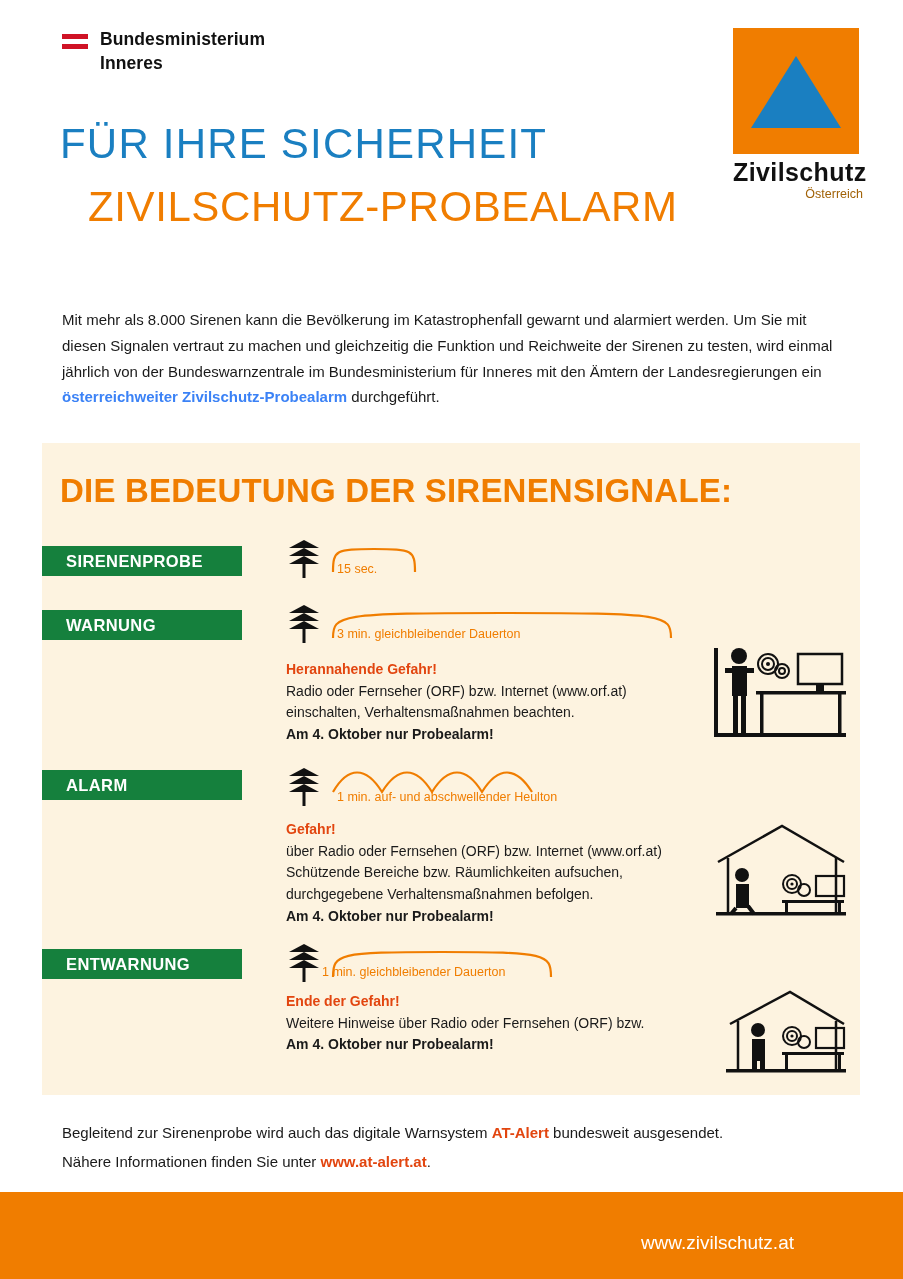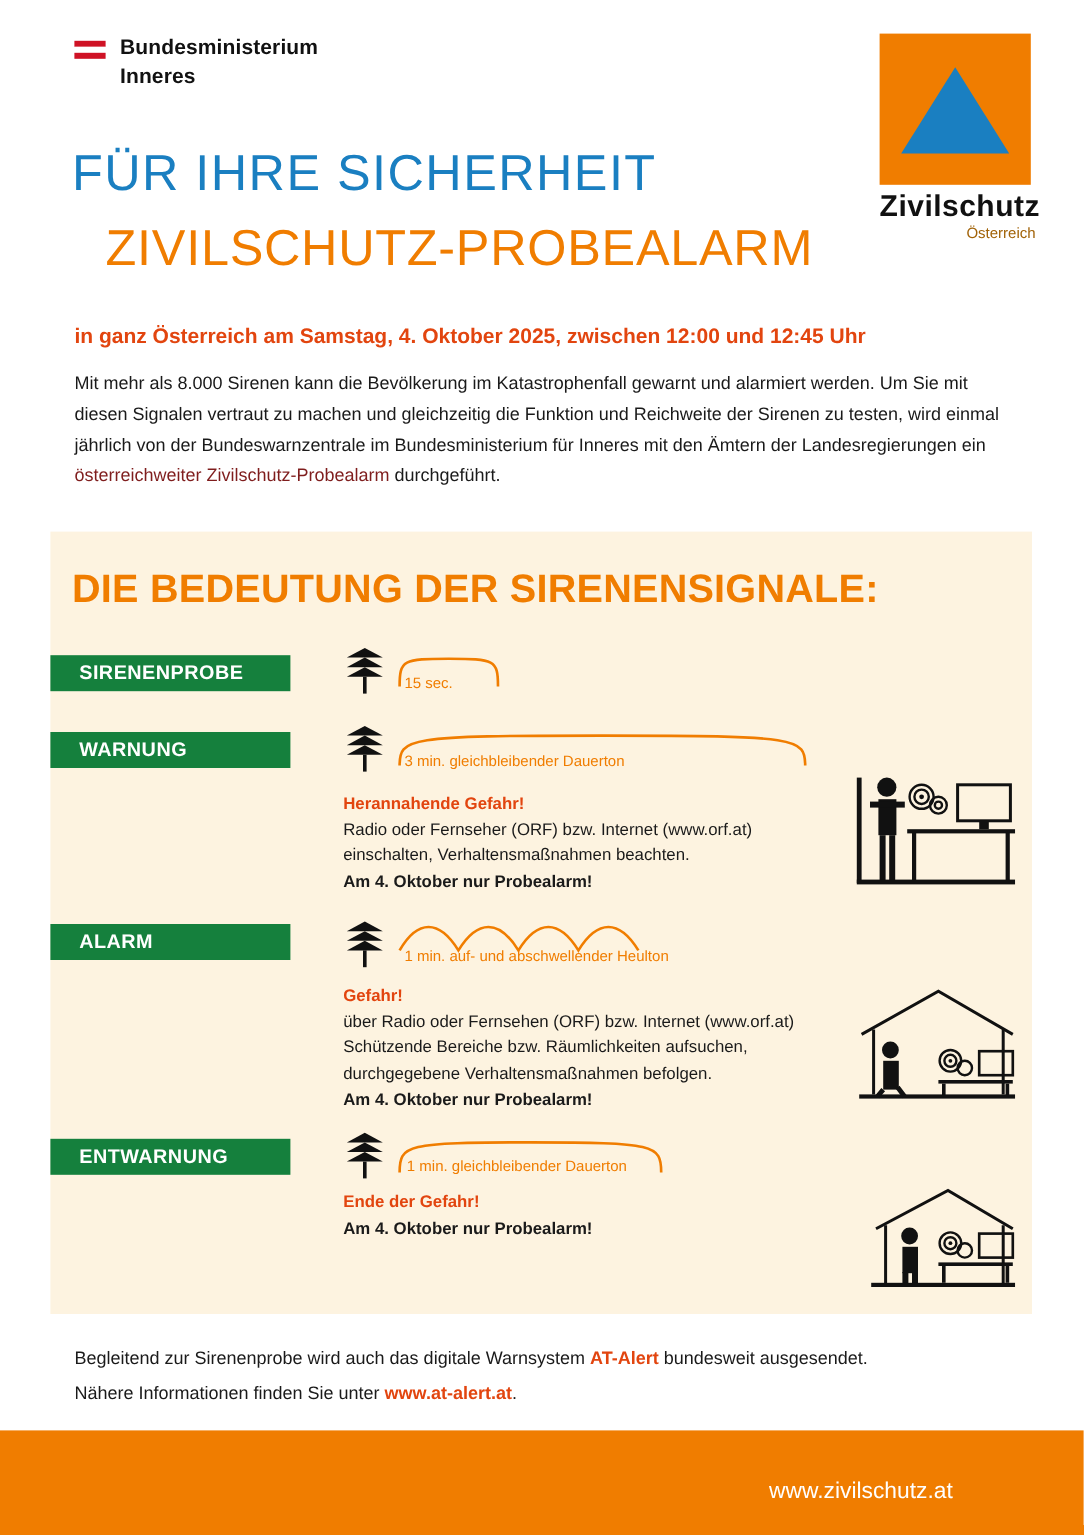--- a/index.html
+++ b/index.html
@@ -113,22 +113,22 @@
   .intro {
     position: absolute;
     left: 62px;
     top: 307px;
     width: 780px;
     font-size: 15px;
     line-height: 1.72;
     color: #1a1a1a;
   }
   .intro .hl {
-    color: #7f1d1d;
-    font-weight: normal;
+    color: #3b82f6;
+    font-weight: bold;
   }
 
   
   .panel {
     position: absolute;
     left: 42px;
     top: 443px;
     width: 818px;
     height: 652px;
     background: #fdf3e0;
@@ -260,21 +260,20 @@
   <div class="logo-box">
     <div class="logo-tri"></div>
   </div>
   <div class="logo-label">
     <div class="l1">Zivilschutz</div>
     <div class="l2">Österreich</div>
   </div>
 
   <div class="title1">FÜR IHRE SICHERHEIT</div>
   <div class="title2">ZIVILSCHUTZ-PROBEALARM</div>
-  <div class="subtitle">in ganz Österreich am Samstag, 4. Oktober 2025, zwischen 12:00 und 12:45 Uhr</div>
 
   <div class="intro">
     <span>Mit mehr als 8.000 Sirenen kann die Bevölkerung im Katastrophenfall gewarnt und alarmiert werden. Um Sie mit diesen Signalen vertraut zu machen und gleichzeitig die Funktion und Reichweite der Sirenen zu testen, wird einmal jährlich von der Bundeswarnzentrale im Bundesministerium für Inneres mit den Ämtern der Landesregierungen ein </span><span class="hl">österreichweiter Zivilschutz-Probealarm</span><span> durchgeführt.</span>
   </div>
 
   <div class="panel"></div>
   <div class="panel-title">DIE BEDEUTUNG DER SIRENENSIGNALE:</div>
 
   <div class="tag" style="top:546px;">SIRENENPROBE</div>
   <div class="siren-icon" style="left:287px; top:540px;">
@@ -365,23 +364,24 @@
   <div class="tag" style="top:949px;">ENTWARNUNG</div>
   <div class="siren-icon" style="left:287px; top:944px;">
     <div class="lay" style="top:0;"></div>
     <div class="lay" style="top:8px;"></div>
     <div class="lay" style="top:16px;"></div>
     <div class="pole" style="top:24px; height:14px;"></div>
   </div>
   <svg class="curve" style="left:330px; top:949px;" width="226" height="30">
     <path d="M3,28 C3,5 8,3 112,3 C216,3 221,5 221,28" fill="none" stroke="#f07d00" stroke-width="2.2"></path>
   </svg>
-  <div class="signal-label" style="left:339px; top:965px;">1 min. gleichbleibender Dauerton</div>
+  <div class="signal-label" style="left:322px; top:965px;">1 min. gleichbleibender Dauerton</div>
   <div class="block-text" style="left:286px; top:991px;">
     <div class="head">Ende der Gefahr!</div>
+    <div>Weitere Hinweise über Radio oder Fernsehen (ORF) bzw.</div>
     <div class="bold">Am 4. Oktober nur Probealarm!</div>
   </div>
 
   <svg class="picto" style="left:712px; top:988px;" width="134" height="86">
     <path d="M18,36 L78,4 L132,36" fill="none" stroke="#111" stroke-width="2.5"></path>
     <path d="M26,33 L26,82 M124,33 L124,82" fill="none" stroke="#111" stroke-width="2.5"></path>
     <circle cx="46" cy="42" r="7" fill="#111"></circle>
     <rect x="40" y="51" width="13" height="22" fill="#111"></rect>
     <rect x="40" y="72" width="5" height="10" fill="#111"></rect>
     <rect x="48" y="72" width="5" height="10" fill="#111"></rect>

